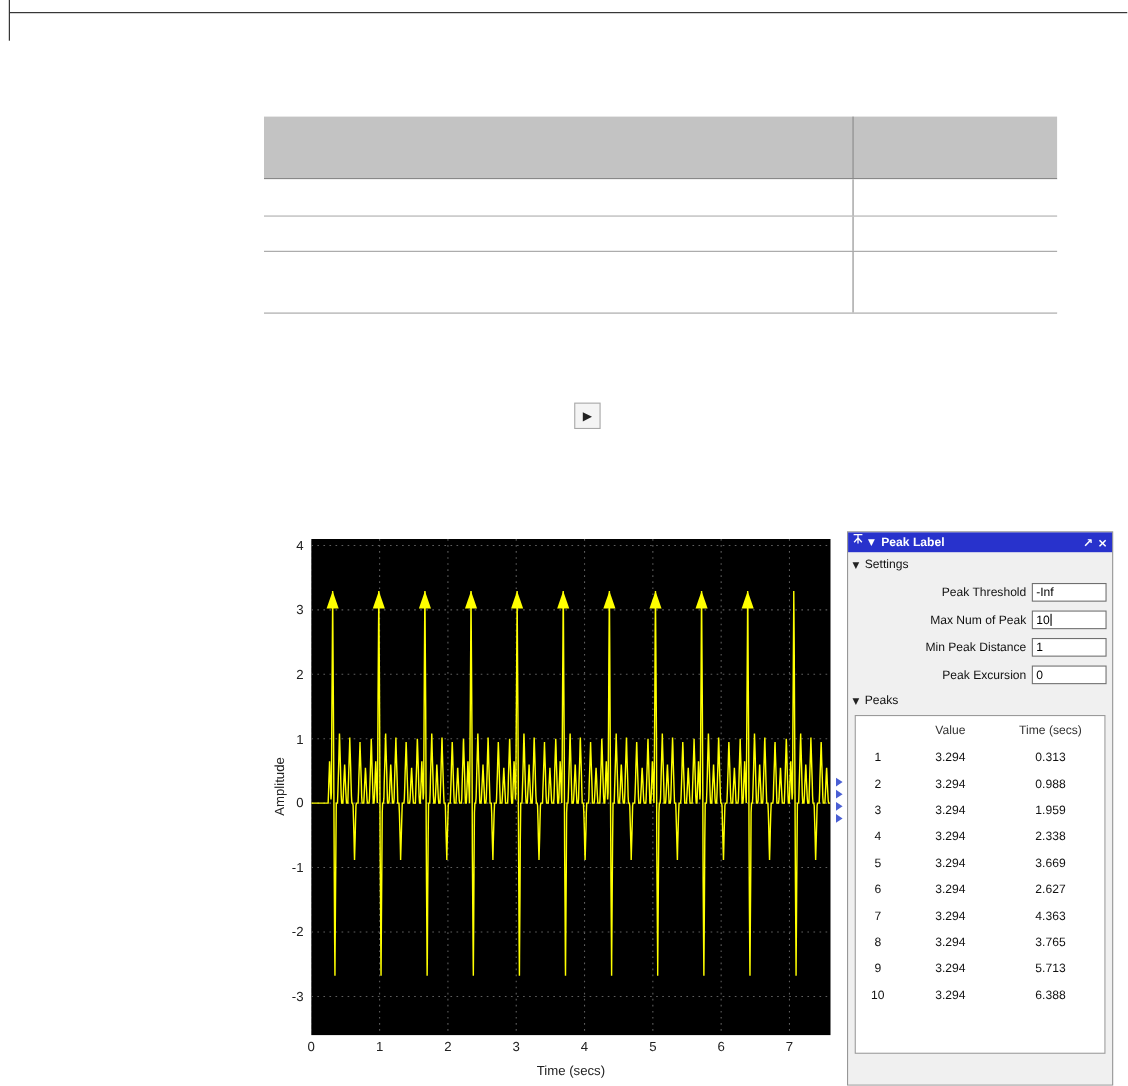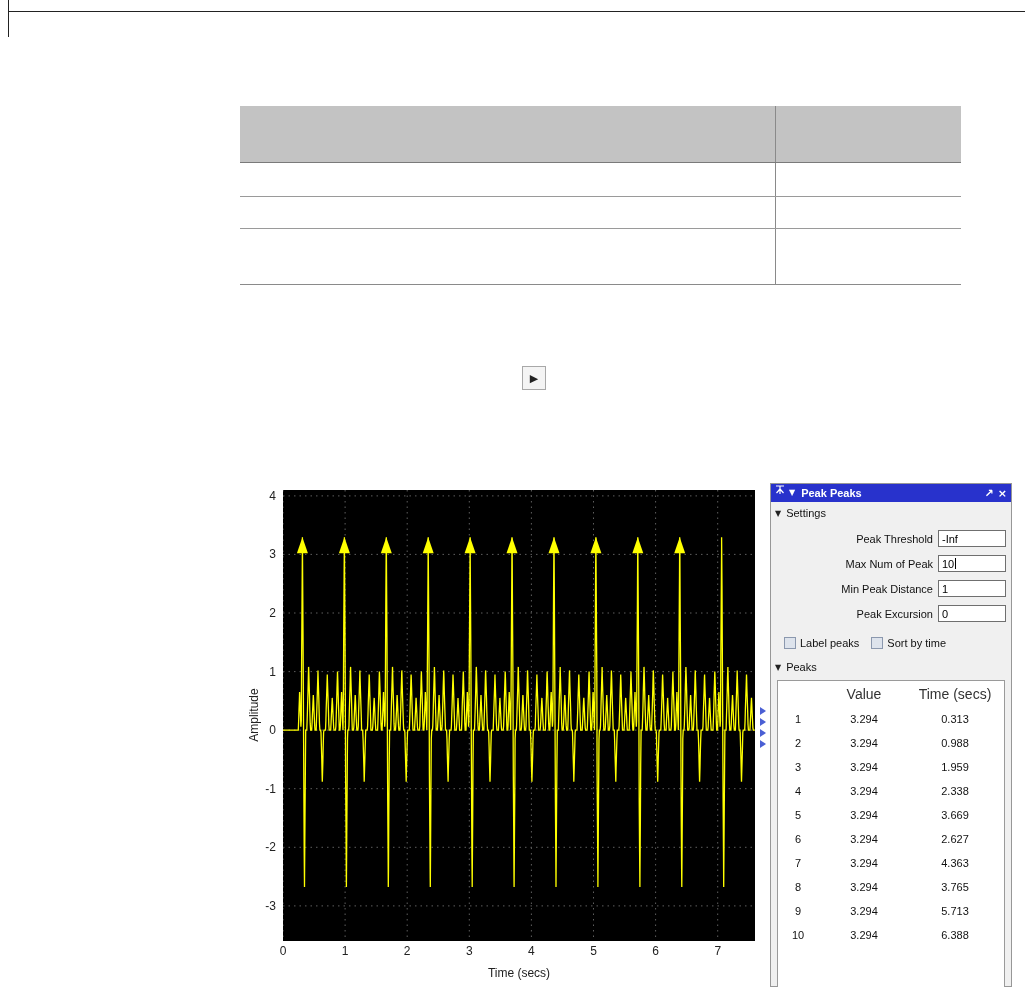--- a/index.html
+++ b/index.html
@@ -58,21 +58,21 @@
   .field-label { font-size:11px; color:#111; margin-right:5px; }
   .field-input { width:68px; height:17px; background:#fff; border:1px solid #6f6f6f; font-size:11px;
                  display:flex; align-items:center; padding-left:3px; color:#000; cursor:text; }
   .caret { width:1px; height:11px; background:#000; margin-left:1px; }
 
   .checkbox-row { display:flex; align-items:center; padding-left:13px; height:26px; margin-top:4px; }
   .checkbox { width:12px; height:12px; background:#dde3ec; border:1px solid #8b98ae; margin-right:4px; cursor:pointer; }
   .cb-label { font-size:11px; color:#111; margin-right:12px; }
 
   .peaks-box { margin:4px 6px 0 6px; height:308px; background:#fff; border:1px solid #9a9a9a; overflow:hidden; }
-  .pk-header { display:flex; align-items:center; height:26px; font-size:14px; color:#333; }
+  .pk-header { display:flex; align-items:center; height:26px; font-size:11px; color:#333; }
   .pk-row { display:flex; align-items:center; height:24px; font-size:11px; color:#111; }
   .col-num { width:40px; text-align:center; }
   .col-val { width:92px; text-align:center; }
   .col-time { width:90px; text-align:center; }
 </style>
 </head>
 <body>
 
 <div id="rule-v"></div>
 <div id="rule-h"></div>
@@ -141,21 +141,21 @@
   </div>
 
   <div id="peak-finder">
     <div class="titlebar">
       <span class="tb-glyph">
         <svg width="10" height="10" viewBox="0 0 10 10">
             <path d="M1 1 h8 M5 1 v8 M5 4 l-3.5 4 M5 4 l3.5 4" stroke="#fff" stroke-width="1.2" fill="none"></path>
           </svg>
       </span>
       <span class="tb-glyph">▼</span>
-      <span class="tb-title">Peak Peaks</span>
+      <span class="tb-title">Peak Label</span>
       <span class="tb-right">↗</span>
       <span class="tb-right">×</span>
     </div>
 
     <div class="section-header">
       <span class="sec-arrow">▼</span>
       <span>Settings</span>
     </div>
 
     <div class="fields">
@@ -179,26 +179,20 @@
         </div>
       </div>
       <div class="field-row">
         <span class="field-label">Peak Excursion</span>
         <div class="field-input">
           <span>0</span>
         </div>
       </div>
     </div>
 
-    <div class="checkbox-row">
-      <div class="checkbox"></div>
-      <span class="cb-label">Label peaks</span>
-      <div class="checkbox"></div>
-      <span class="cb-label">Sort by time</span>
-    </div>
 
     <div class="section-header">
       <span class="sec-arrow">▼</span>
       <span>Peaks</span>
     </div>
 
     <div class="peaks-box">
       <div class="pk-header">
         <span class="col-num"></span>
         <span class="col-val">Value</span>

